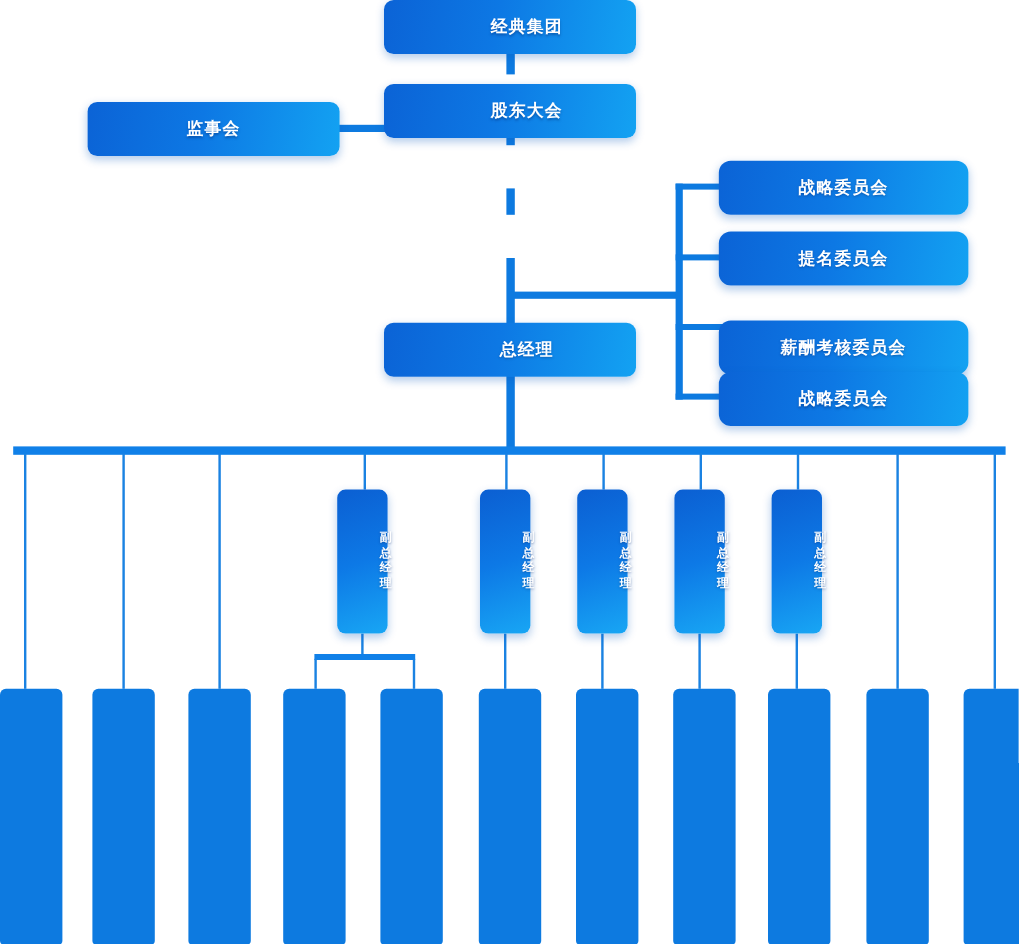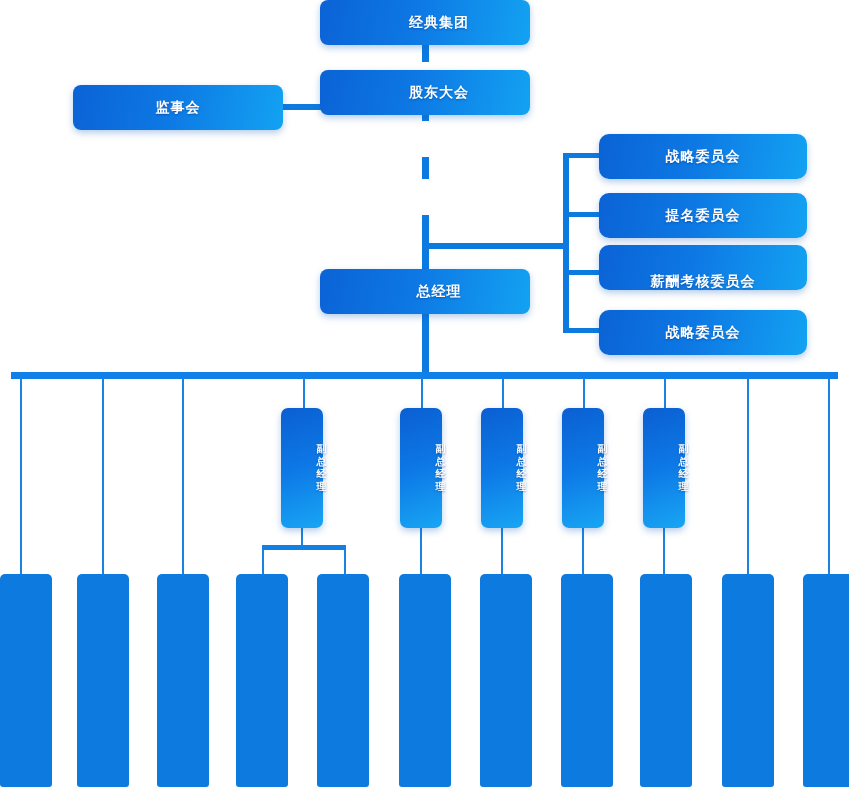--- a/index.html
+++ b/index.html
@@ -117,21 +117,21 @@
   <div class="conn" style="left:563px; top:212px; width:40px; height:5px;"></div>
   <div class="conn" style="left:563px; top:270px; width:40px; height:5px;"></div>
   <div class="conn" style="left:563px; top:328px; width:40px; height:5px;"></div>
 
   <div class="node node-committee" style="top:134px;">
     <span class="node-label">战略委员会</span>
   </div>
   <div class="node node-committee" style="top:193px;">
     <span class="node-label">提名委员会</span>
   </div>
-  <div class="node node-committee" style="top:245px;align-items:flex-end;">
+  <div class="node node-committee" style="top:267px;">
     <span class="node-label">薪酬考核委员会</span>
   </div>
   <div class="node node-committee" style="top:310px;">
     <span class="node-label">战略委员会</span>
   </div>
 
   <div class="conn conn-thick" style="left:11px; top:372px; width:827px; height:7px;"></div>
 
   <div class="conn conn-thin" style="left:20px;  top:378px; width:2px; height:196px;"></div>
   <div class="conn conn-thin" style="left:102px; top:378px; width:2px; height:196px;"></div>

